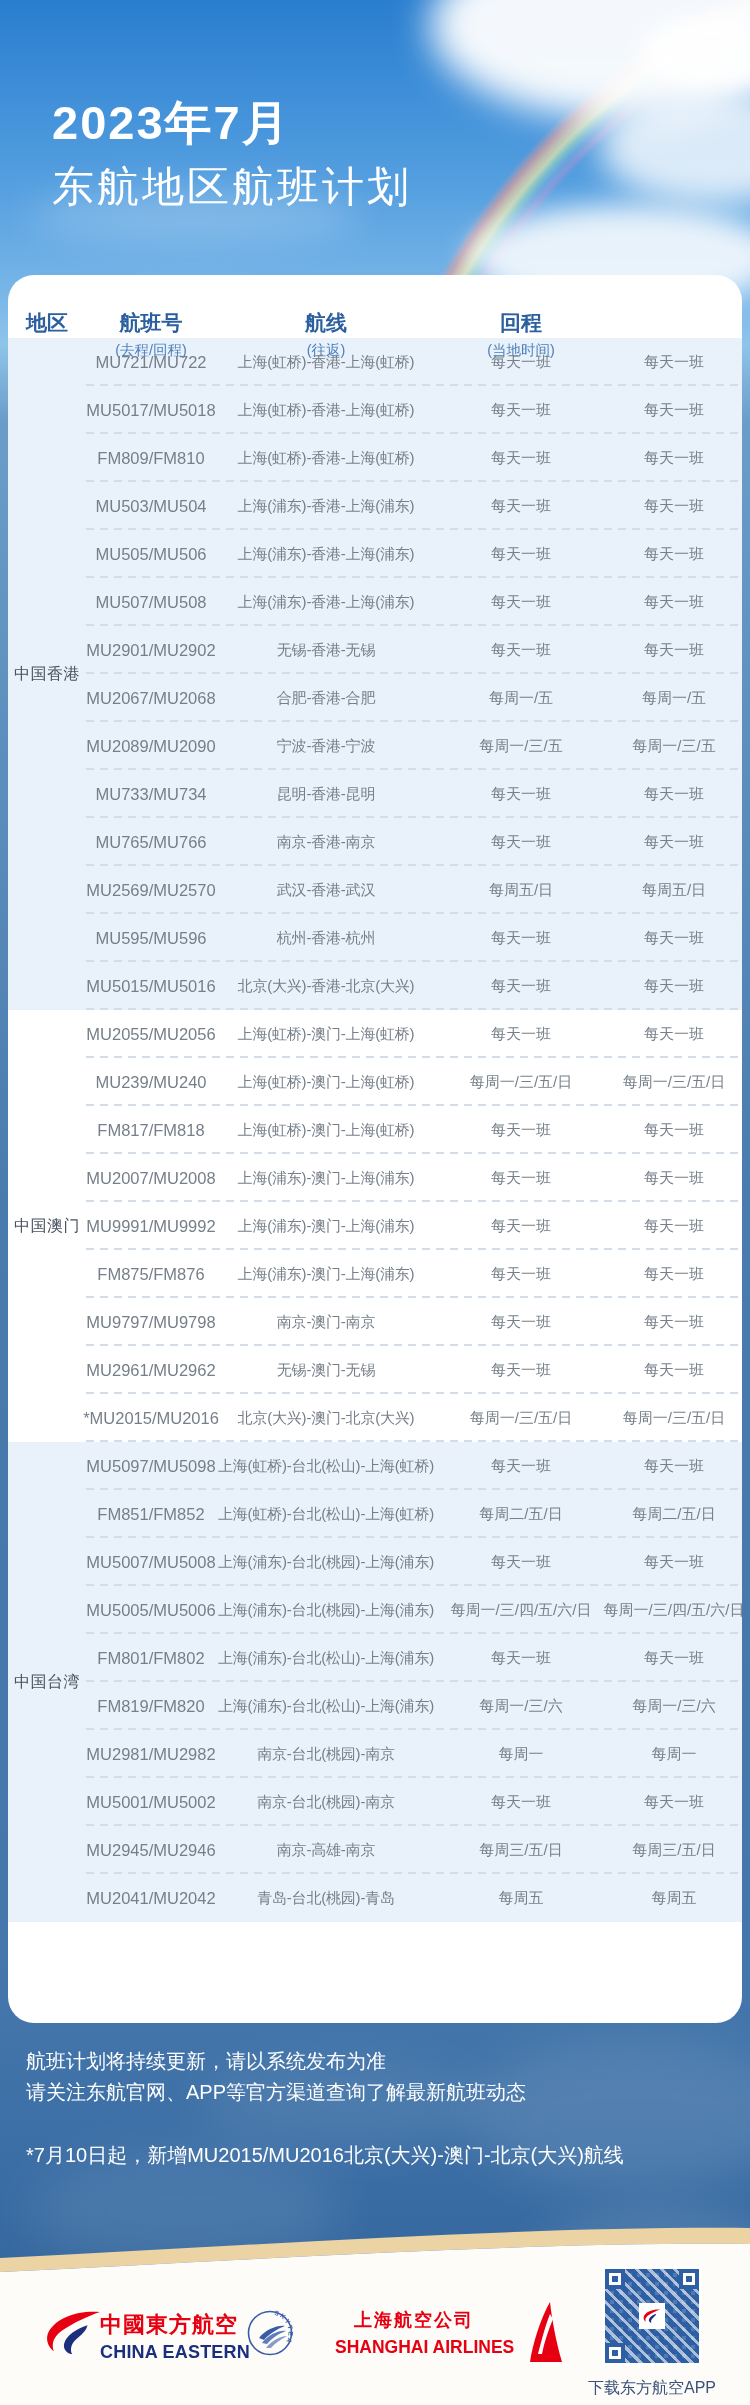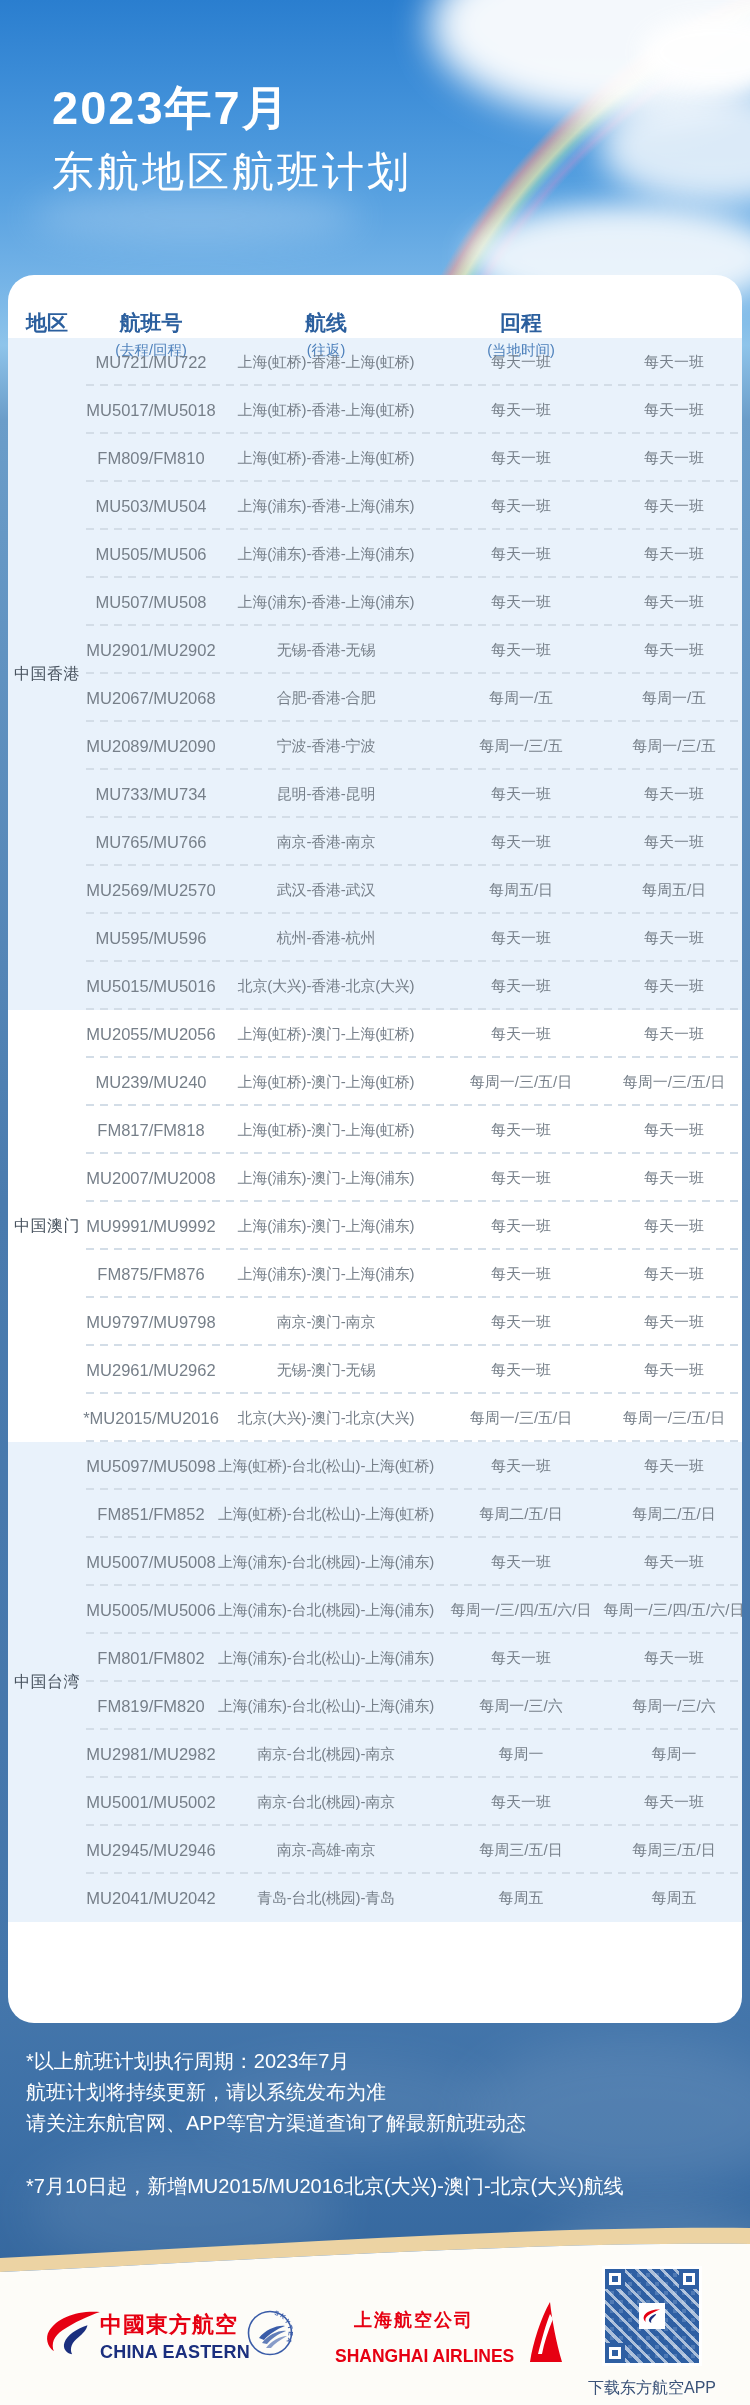--- a/index.html
+++ b/index.html
@@ -19,21 +19,21 @@
   .rainbow{position:absolute;left:340px;top:-90px;width:1400px;height:1400px;border-radius:50%;
     background:radial-gradient(circle closest-side,
       transparent 0 91.5%,
       rgba(167,149,214,.55) 92.4%,
       rgba(122,172,224,.55) 93.3%,
       rgba(150,214,190,.6) 94.2%,
       rgba(243,238,165,.68) 95.1%,
       rgba(247,203,152,.66) 96.0%,
       rgba(242,152,142,.6) 96.9%,
       transparent 98.2%);}
-  .hero-text{position:absolute;left:52px;top:77px;color:#fff;}
+  .hero-text{position:absolute;left:52px;top:92px;color:#fff;}
   .hero-month{font-size:47px;font-weight:700;letter-spacing:2px;}
   .hero-title{font-size:42px;font-weight:500;letter-spacing:3px;margin-top:4px;}
   
   .card{position:absolute;left:8px;top:275px;width:734px;height:1748px;background:#ffffff;
     border-radius:26px;overflow:hidden;}
   .thead{display:grid;grid-template-columns:78px 130px 220px 170px 136px;
     padding-top:34px;height:63px;box-sizing:border-box;}
   .th{text-align:center;}
   .th-main{font-size:21px;font-weight:700;color:#2b5f9e;}
   .th-sub{font-size:14.5px;color:#4d80bb;margin-top:4px;}
@@ -62,21 +62,21 @@
   
   .curve{position:absolute;left:0;top:2200px;width:750px;height:205px;}
   .logos{position:absolute;left:0;top:2308px;width:750px;height:60px;}
   .ce-logo{position:absolute;left:45px;top:2px;width:58px;height:48px;}
   .ce-text{position:absolute;left:100px;top:2px;width:132px;text-align:center;}
   .ce-cn{font-size:22px;font-weight:700;color:#e60012;letter-spacing:1px;white-space:nowrap;}
   .ce-en{font-size:18px;font-weight:700;color:#1b2f7e;letter-spacing:.2px;white-space:nowrap;margin-top:2px;}
   .skyteam{position:absolute;left:247px;top:2px;width:46px;height:46px;}
   .sh-text{position:absolute;left:335px;top:0px;width:158px;text-align:center;}
   .sh-cn{font-size:18px;font-weight:600;color:#e60012;letter-spacing:2px;white-space:nowrap;}
-  .sh-en{font-size:17.5px;font-weight:700;color:#e60012;white-space:nowrap;margin-top:14px;}
+  .sh-en{font-size:17.5px;font-weight:700;color:#e60012;white-space:nowrap;margin-top:5px;}
   .sh-tail{position:absolute;left:516px;top:-6px;width:46px;height:60px;}
   
   .qr{position:absolute;left:602px;top:2266px;width:100px;height:100px;background:#fff;
     padding:3px;box-sizing:border-box;}
   .qr-inner{position:relative;width:94px;height:94px;
     background:
       repeating-linear-gradient(45deg,transparent 0 6px,rgba(255,255,255,.6) 6px 9px),
       repeating-linear-gradient(0deg,#2e5fa3 0 5px,transparent 5px 9px),
       repeating-linear-gradient(90deg,#2e5fa3 0 5px,#4f7ab5 5px 9px);}
   .finder{position:absolute;width:20px;height:20px;border:4px solid #2e5fa3;background:#fff;box-sizing:border-box;}
@@ -383,21 +383,20 @@
   </div>
 
   <div class="fcloud fc1"></div>
   <div class="fcloud fc2"></div>
   <div class="fcloud fc3"></div>
   <div class="fcloud fc4"></div>
 
   <div class="notes">
     <div>
 
-        <div class="note-line">*以上航班计划执行周期：2023年7月</div>
 
         <div class="note-line">航班计划将持续更新，请以系统发布为准</div>
 
         <div class="note-line">请关注东航官网、APP等官方渠道查询了解最新航班动态</div>
       </div>
     <div class="note-extra">*7月10日起，新增MU2015/MU2016北京(大兴)-澳门-北京(大兴)航线</div>
   </div>
 
   <svg class="curve" viewBox="0 0 750 205" preserveAspectRatio="none">
     <path d="M0,58 C250,46 520,26 750,28 L750,44 C520,42 250,60 0,72 Z" fill="#ecd3a3"></path>

